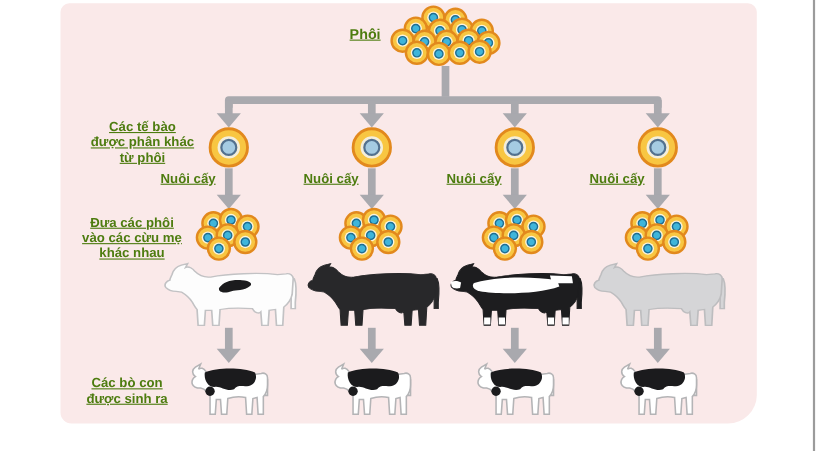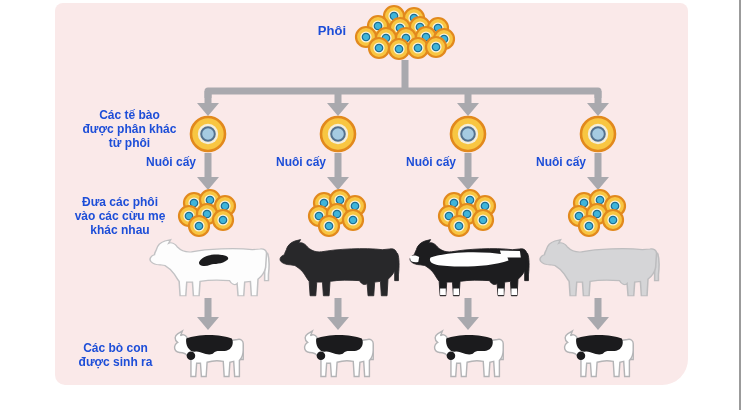--- a/index.html
+++ b/index.html
@@ -7,22 +7,23 @@
     position:relative;width:743px;height:410px;overflow:hidden;
     font-family:"Liberation Sans","DejaVu Sans",sans-serif;background:#ffffff;
   }
   .panel{
     position:absolute;left:55px;top:3px;width:633px;height:382px;
     background:#fae9e9;border-radius:8px 8px 26px 10px;
   }
   .edge-line{position:absolute;left:739px;top:0;width:2px;height:410px;background:#9b9b9b;}
   .diagram-svg{position:absolute;left:0;top:0;}
   .lbl{
-    position:absolute;color:#1d4ed8;font-weight:bold;font-size:12px;line-height:14px;
+    position:absolute;color:#4d7c0f;font-weight:bold;font-size:12px;line-height:14px;
     white-space:pre-line;
+    text-decoration:underline;
   }
   .lbl-center{text-align:center;}
   .lbl-right{text-align:right;}
   .lbl-embryo{font-size:13px;}
   
   .branch{stroke:#a9a9ae;stroke-width:7;fill:none;stroke-linejoin:round;}
   .arrow-shaft{stroke:#a9a9ae;stroke-width:7;}
   .arrow-head{fill:#a9a9ae;}
   .st-cow1{fill:#fdfdfd;stroke:#c2c2c4;stroke-width:1.6;}
   .st-cow2{fill:#28282a;stroke:#28282a;stroke-width:1;}

